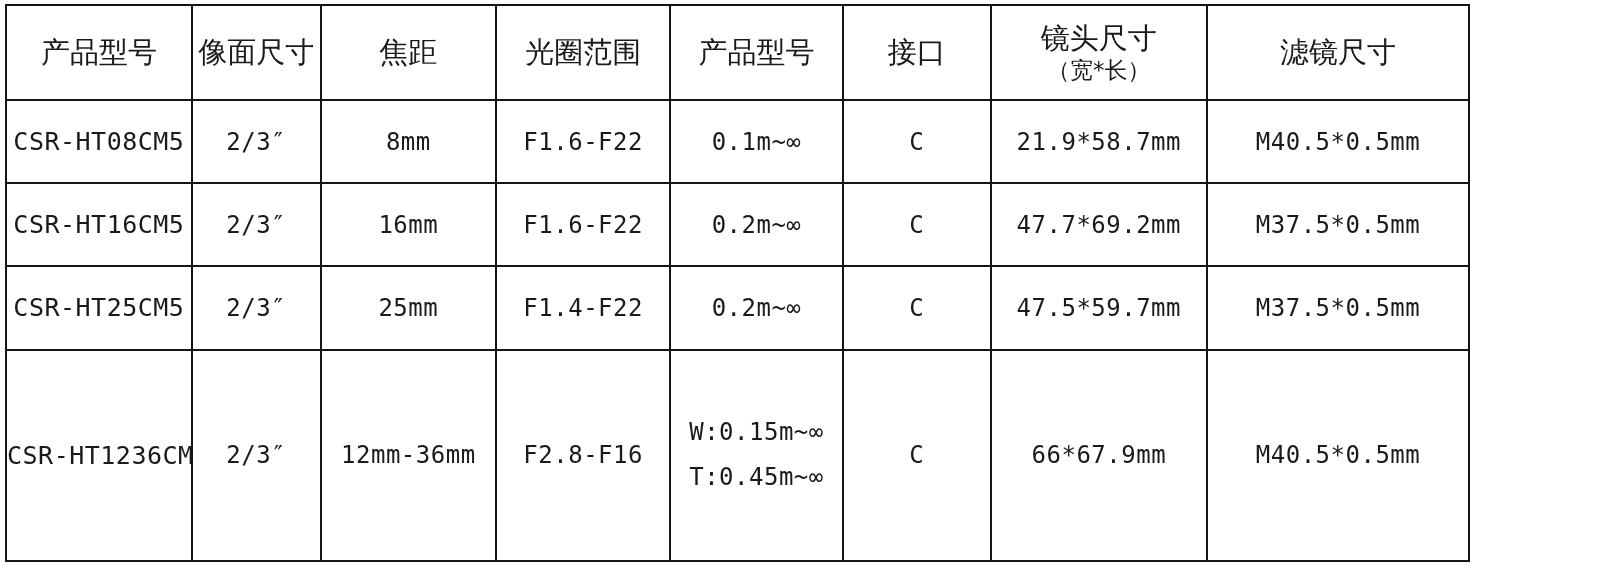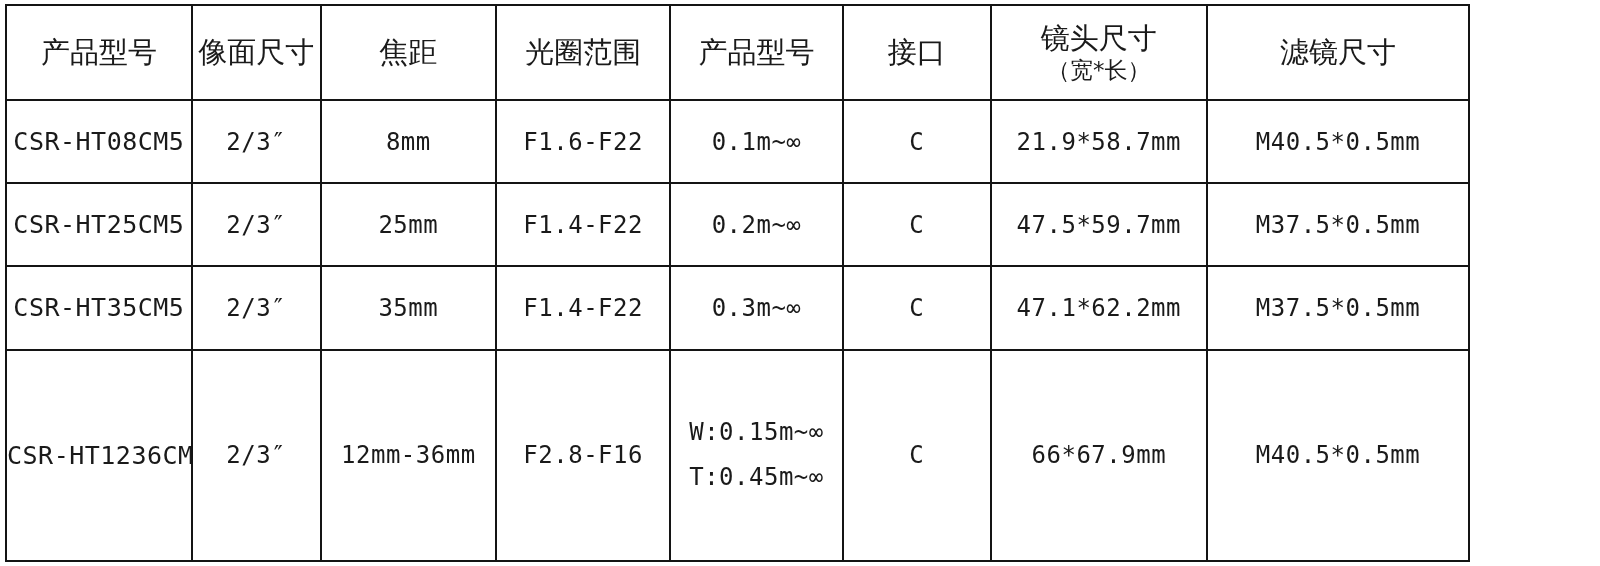--- a/index.html
+++ b/index.html
@@ -80,37 +80,37 @@
       <td class="model-cell">CSR-HT08CM5</td>
       <td>2/3″</td>
       <td>8mm</td>
       <td>F1.6-F22</td>
       <td>0.1m~∞</td>
       <td>C</td>
       <td>21.9*58.7mm</td>
       <td>M40.5*0.5mm</td>
     </tr>
     <tr>
+      <td class="model-cell">CSR-HT16CM5</td>
+      <td>2/3″</td>
+      <td>16mm</td>
+      <td>F1.6-F22</td>
+      <td>0.2m~∞</td>
+      <td>C</td>
+      <td>47.7*69.2mm</td>
+      <td>M37.5*0.5mm</td>
+    </tr>
+    <tr>
       <td class="model-cell">CSR-HT25CM5</td>
       <td>2/3″</td>
       <td>25mm</td>
       <td>F1.4-F22</td>
       <td>0.2m~∞</td>
       <td>C</td>
       <td>47.5*59.7mm</td>
-      <td>M37.5*0.5mm</td>
-    </tr>
-    <tr>
-      <td class="model-cell">CSR-HT35CM5</td>
-      <td>2/3″</td>
-      <td>35mm</td>
-      <td>F1.4-F22</td>
-      <td>0.3m~∞</td>
-      <td>C</td>
-      <td>47.1*62.2mm</td>
       <td>M37.5*0.5mm</td>
     </tr>
     <tr class="tall">
       <td class="model-cell">CSR-HT1236CM5</td>
       <td>2/3″</td>
       <td>12mm-36mm</td>
       <td>F2.8-F16</td>
       <td class="focus-two-line">
         <div>W:0.15m~∞</div>
         <div>T:0.45m~∞</div>

